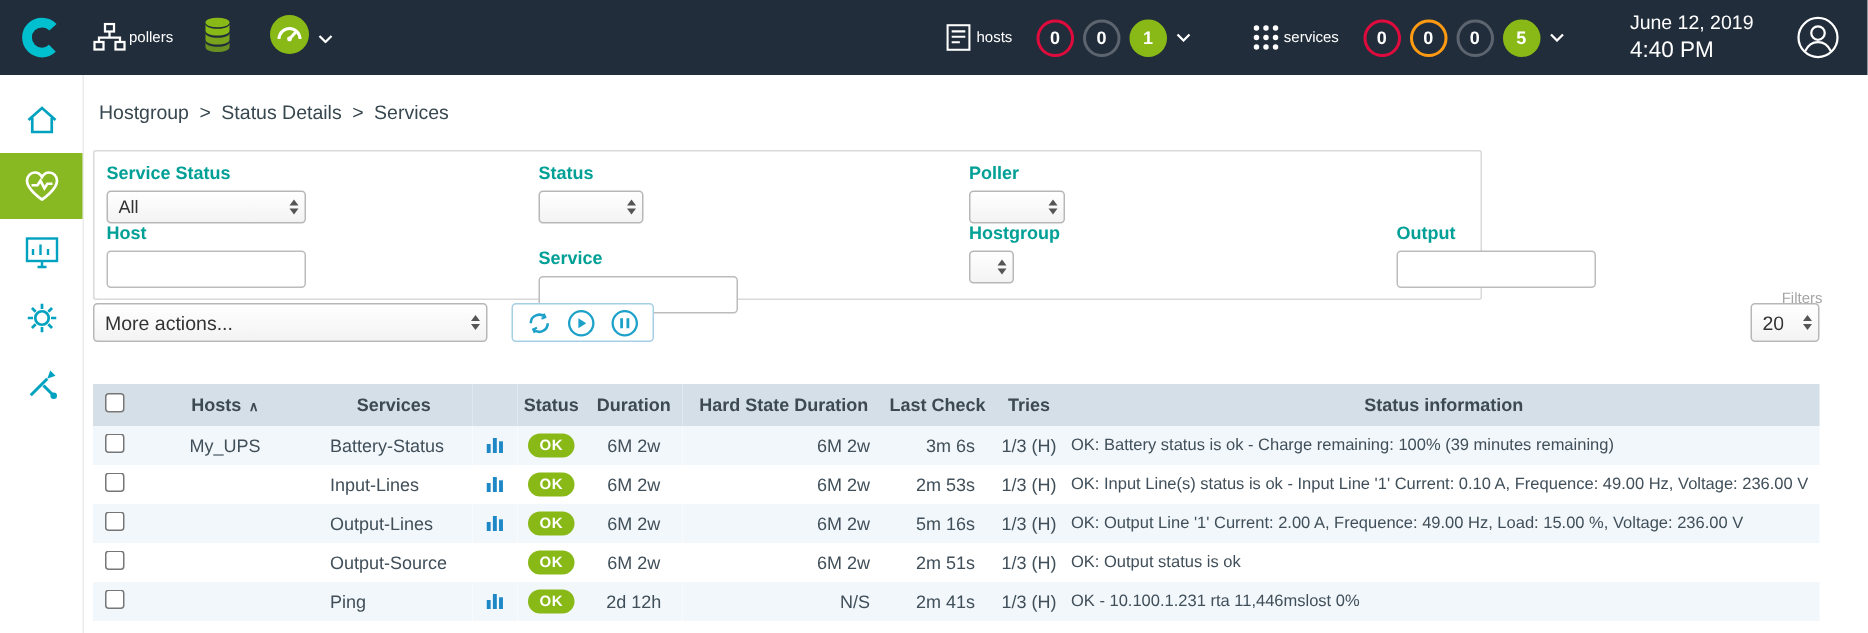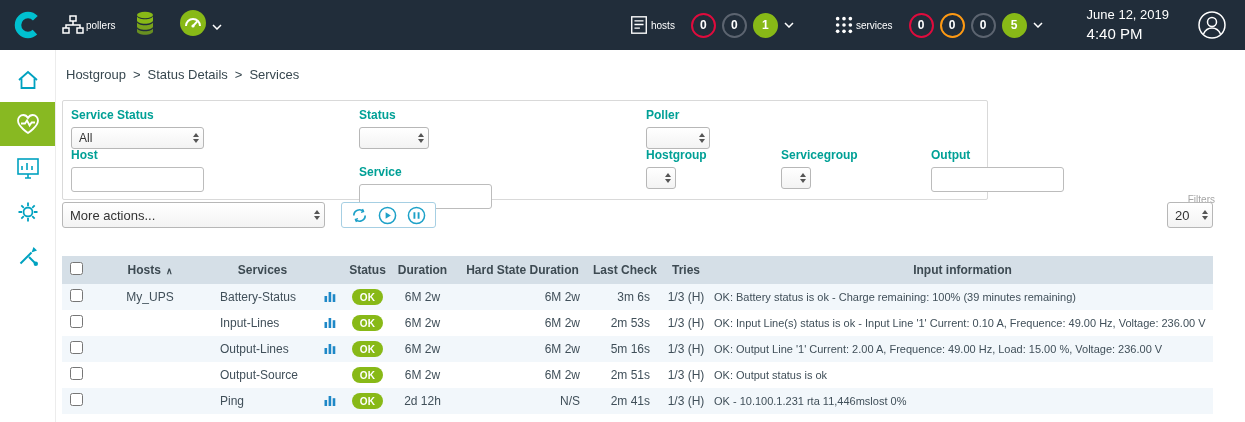--- a/index.html
+++ b/index.html
@@ -281,30 +281,20 @@
     <div class="fg" style="left:8px; top:47px;">
       <label class="flabel">Host</label>
       <input class="txt" style="width: 133px;" value="">
     </div>
     <div class="fg" style="left:296px; top:64px;">
       <label class="flabel">Service</label>
       <input class="txt" style="width: 133px;" value="">
     </div>
     <div class="fg" style="left:583px; top:47px;">
       <label class="flabel">Hostgroup</label>
-      <div class="sel" style="width:30px; padding:0 14px 0 4px;">
-        <span class="val"></span>
-        <span class="arrows">
-            <i class="au"></i>
-            <i class="ad"></i>
-          </span>
-      </div>
-    </div>
-    <div class="fg" style="left:718px; top:47px;">
-      <label class="flabel">Servicegroup</label>
       <div class="sel" style="width:30px; padding:0 14px 0 4px;">
         <span class="val"></span>
         <span class="arrows">
             <i class="au"></i>
             <i class="ad"></i>
           </span>
       </div>
     </div>
     <div class="fg" style="left:868px; top:47px;">
       <label class="flabel">Output</label>
@@ -371,21 +361,21 @@
           <th class="c">
             <span>Hosts</span><span class="sort">∧</span>
           </th>
           <th class="c">Services</th>
           <th class="c"></th>
           <th class="c">Status</th>
           <th class="c">Duration</th>
           <th class="c">Hard State Duration</th>
           <th class="c">Last Check</th>
           <th class="c">Tries</th>
-          <th class="c">Input information</th>
+          <th class="c">Status information</th>
         </tr>
       </thead>
       <tbody>
           <tr class="alt">
     <td class="c"><input type="checkbox" style=""></td>
     <td class="c host-cell">My_UPS</td>
     <td class="l svc-cell">Battery-Status</td>
     <td class="c">
       <span class="gicon">
         <svg width="12" height="12" viewBox="0 0 12 12" fill="currentColor">

